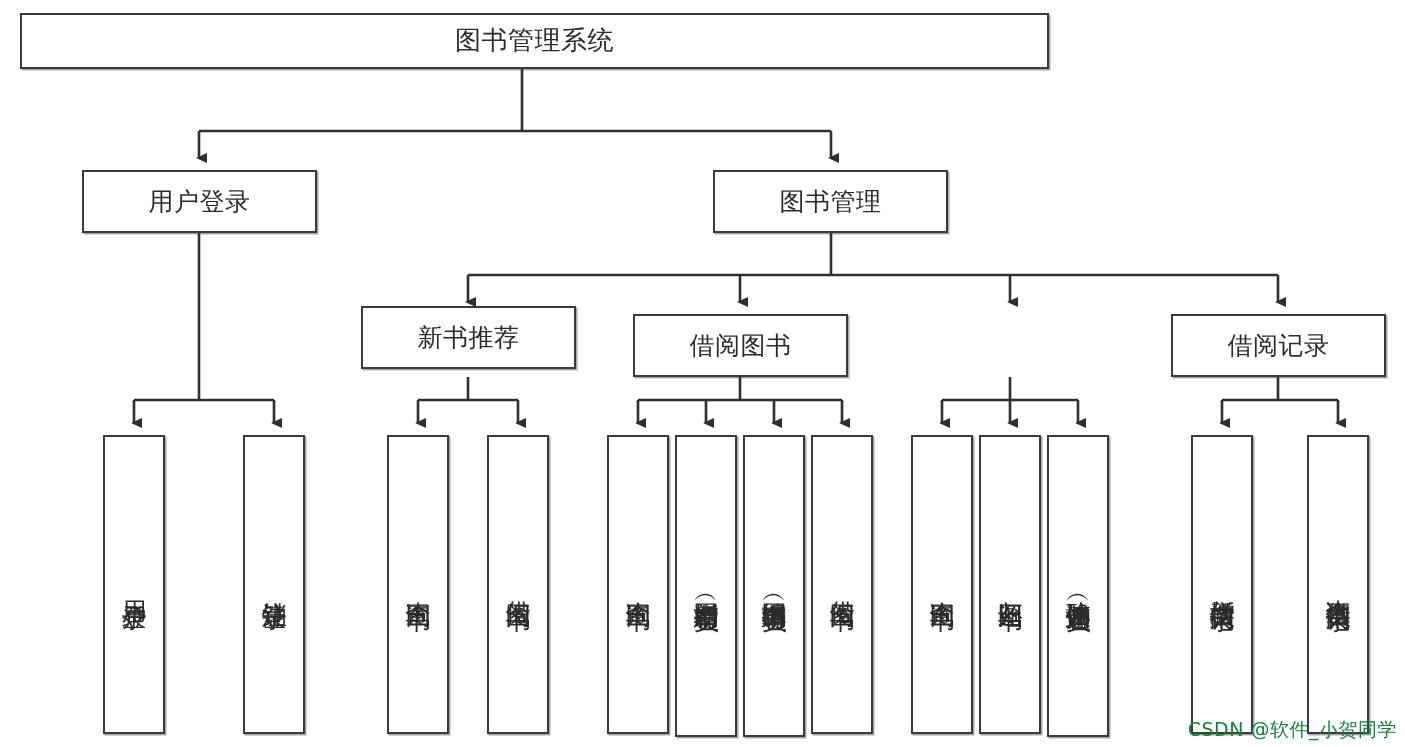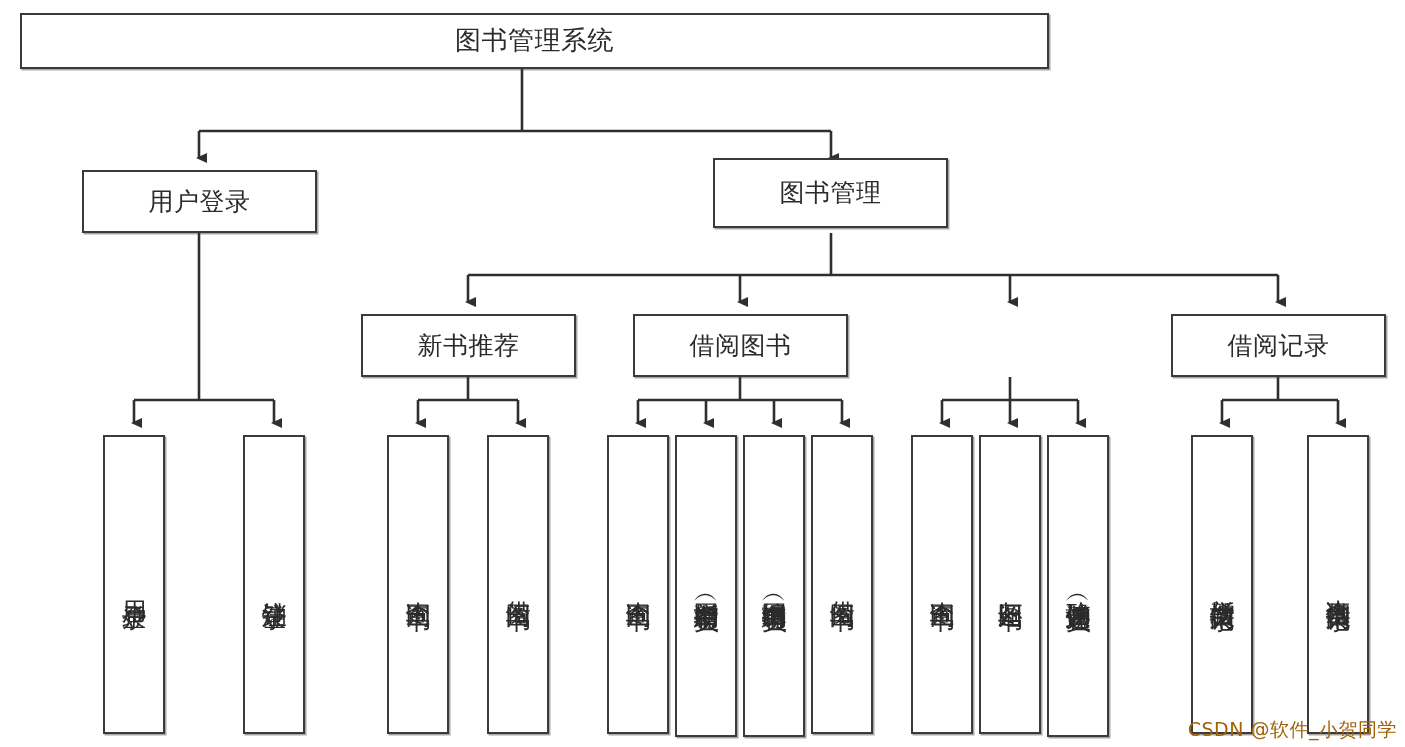--- a/index.html
+++ b/index.html
@@ -65,21 +65,21 @@
     white-space: nowrap;
   }
   .node.v.tall .label {
     letter-spacing: 1px;
   }
   .watermark {
     position: absolute;
     right: 8px;
     bottom: 4px;
     font-size: 19px;
-    color: #a16207;
+    color: #15803d;
     letter-spacing: 0.5px;
     white-space: nowrap;
   }
 </style>
 </head>
 <body>
 
 <div id="canvas">
 
   <svg id="edges" viewBox="0 0 1405 747" xmlns="http://www.w3.org/2000/svg">
@@ -132,25 +132,25 @@
     </g>
   </svg>
 
   <div class="node h root" style="left:8px; top:13px; width:1029px; height:56px;margin-left:12px;">
     <span class="label">图书管理系统</span>
   </div>
 
   <div class="node h" style="left:82px; top:170px; width:235px; height:63px;">
     <span class="label">用户登录</span>
   </div>
-  <div class="node h" style="left:713px; top:158px; width:235px; height:70px;">
+  <div class="node h" style="left:713px; top:170px; width:235px; height:63px;">
     <span class="label">图书管理</span>
   </div>
 
-  <div class="node h" style="left:361px; top:314px; width:215px; height:63px;">
+  <div class="node h" style="left:361px; top:306px; width:215px; height:63px;">
     <span class="label">新书推荐</span>
   </div>
   <div class="node h" style="left:633px; top:314px; width:215px; height:63px;">
     <span class="label">借阅图书</span>
   </div>
   <div class="node h" style="left:1171px; top:314px; width:215px; height:63px;">
     <span class="label">借阅记录</span>
   </div>
 
   <div class="node v" style="left:103px; top:435px; width:62px; height:299px;">

